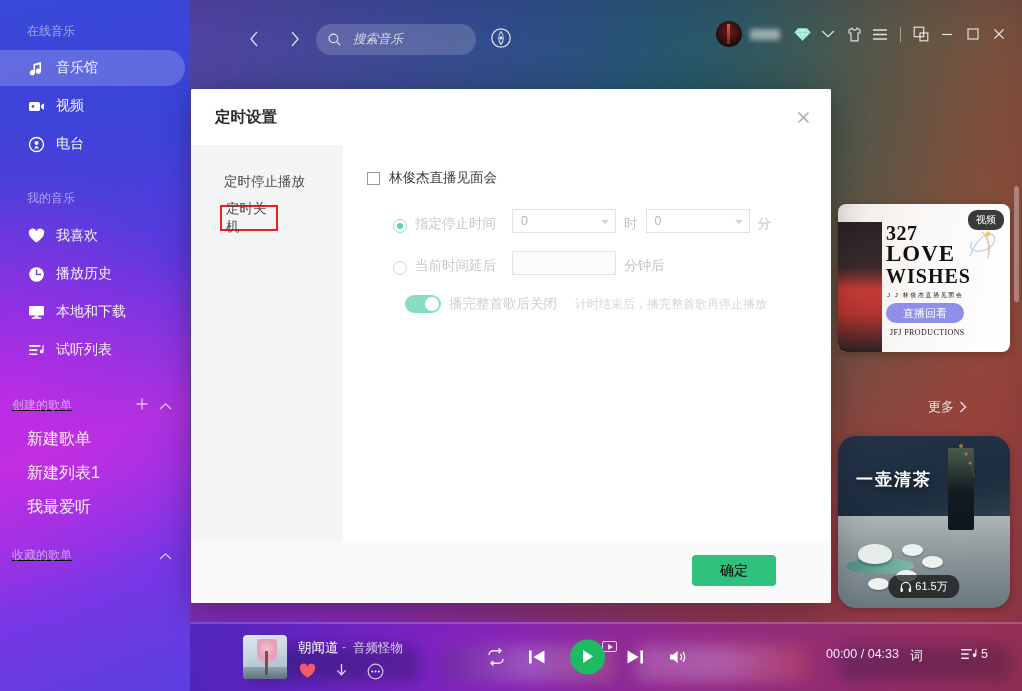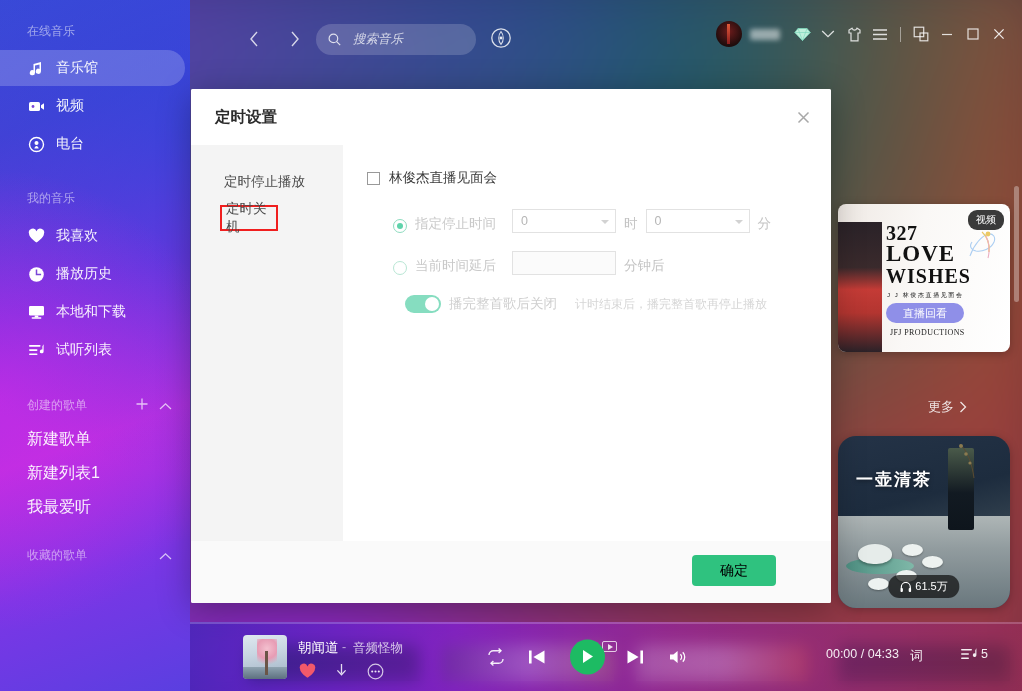--- a/index.html
+++ b/index.html
@@ -97,21 +97,21 @@
                 radial-gradient(circle at 100% 18%, rgba(40,74,220,.6) 0%, transparent 58%);
   }
   .sidebar > * { position: relative; z-index: 2; }
   .brand { display: flex; align-items: center; gap: 9px; padding: 27px 0 0 27px; }
   .brand-logo { width: 27px; height: 27px; border-radius: 50%; background: #ffd233; position: relative; overflow: hidden; flex: none;}
   .brand-logo::before { content:""; position:absolute; left:-3px; bottom:-4px; width:20px; height:20px; border-radius:50%; background:#18c07a;}
   .brand-logo svg { position: absolute; inset: 0; }
   .brand-name { color: #fff; font-size: 19px; font-weight: 700; letter-spacing: .3px; }
 
   .sec-label { color: rgba(255,255,255,.52); font-size: 12px; padding: 0 0 0 27px; height: 18px; line-height: 18px; display:flex; align-items:center; }
-  .sec-row { display: flex; align-items: center; padding-left: 27px; padding-right: 18px; }
+  .sec-row { display: flex; align-items: center; padding-left: 12px; padding-right: 18px; text-decoration: underline; }
   .sec-row .sec-label { flex: 1; padding-left: 0; }
   .sec-act { color: rgba(255,255,255,.62); font-size: 15px; margin-left: 10px; cursor: pointer; line-height: 1; }
 
   .nav-item {
     display: flex; align-items: center; gap: 11px; height: 36px;
     margin: 2px 5px 2px 0; padding-left: 27px; border-radius: 0 18px 18px 0;
     color: rgba(255,255,255,.93); font-size: 14px; cursor: pointer;
   }
   .nav-item.active { background: rgba(255,255,255,.20); }
   .nav-item .ico { width: 18px; height: 18px; display:flex; align-items:center; justify-content:center; flex:none; }

